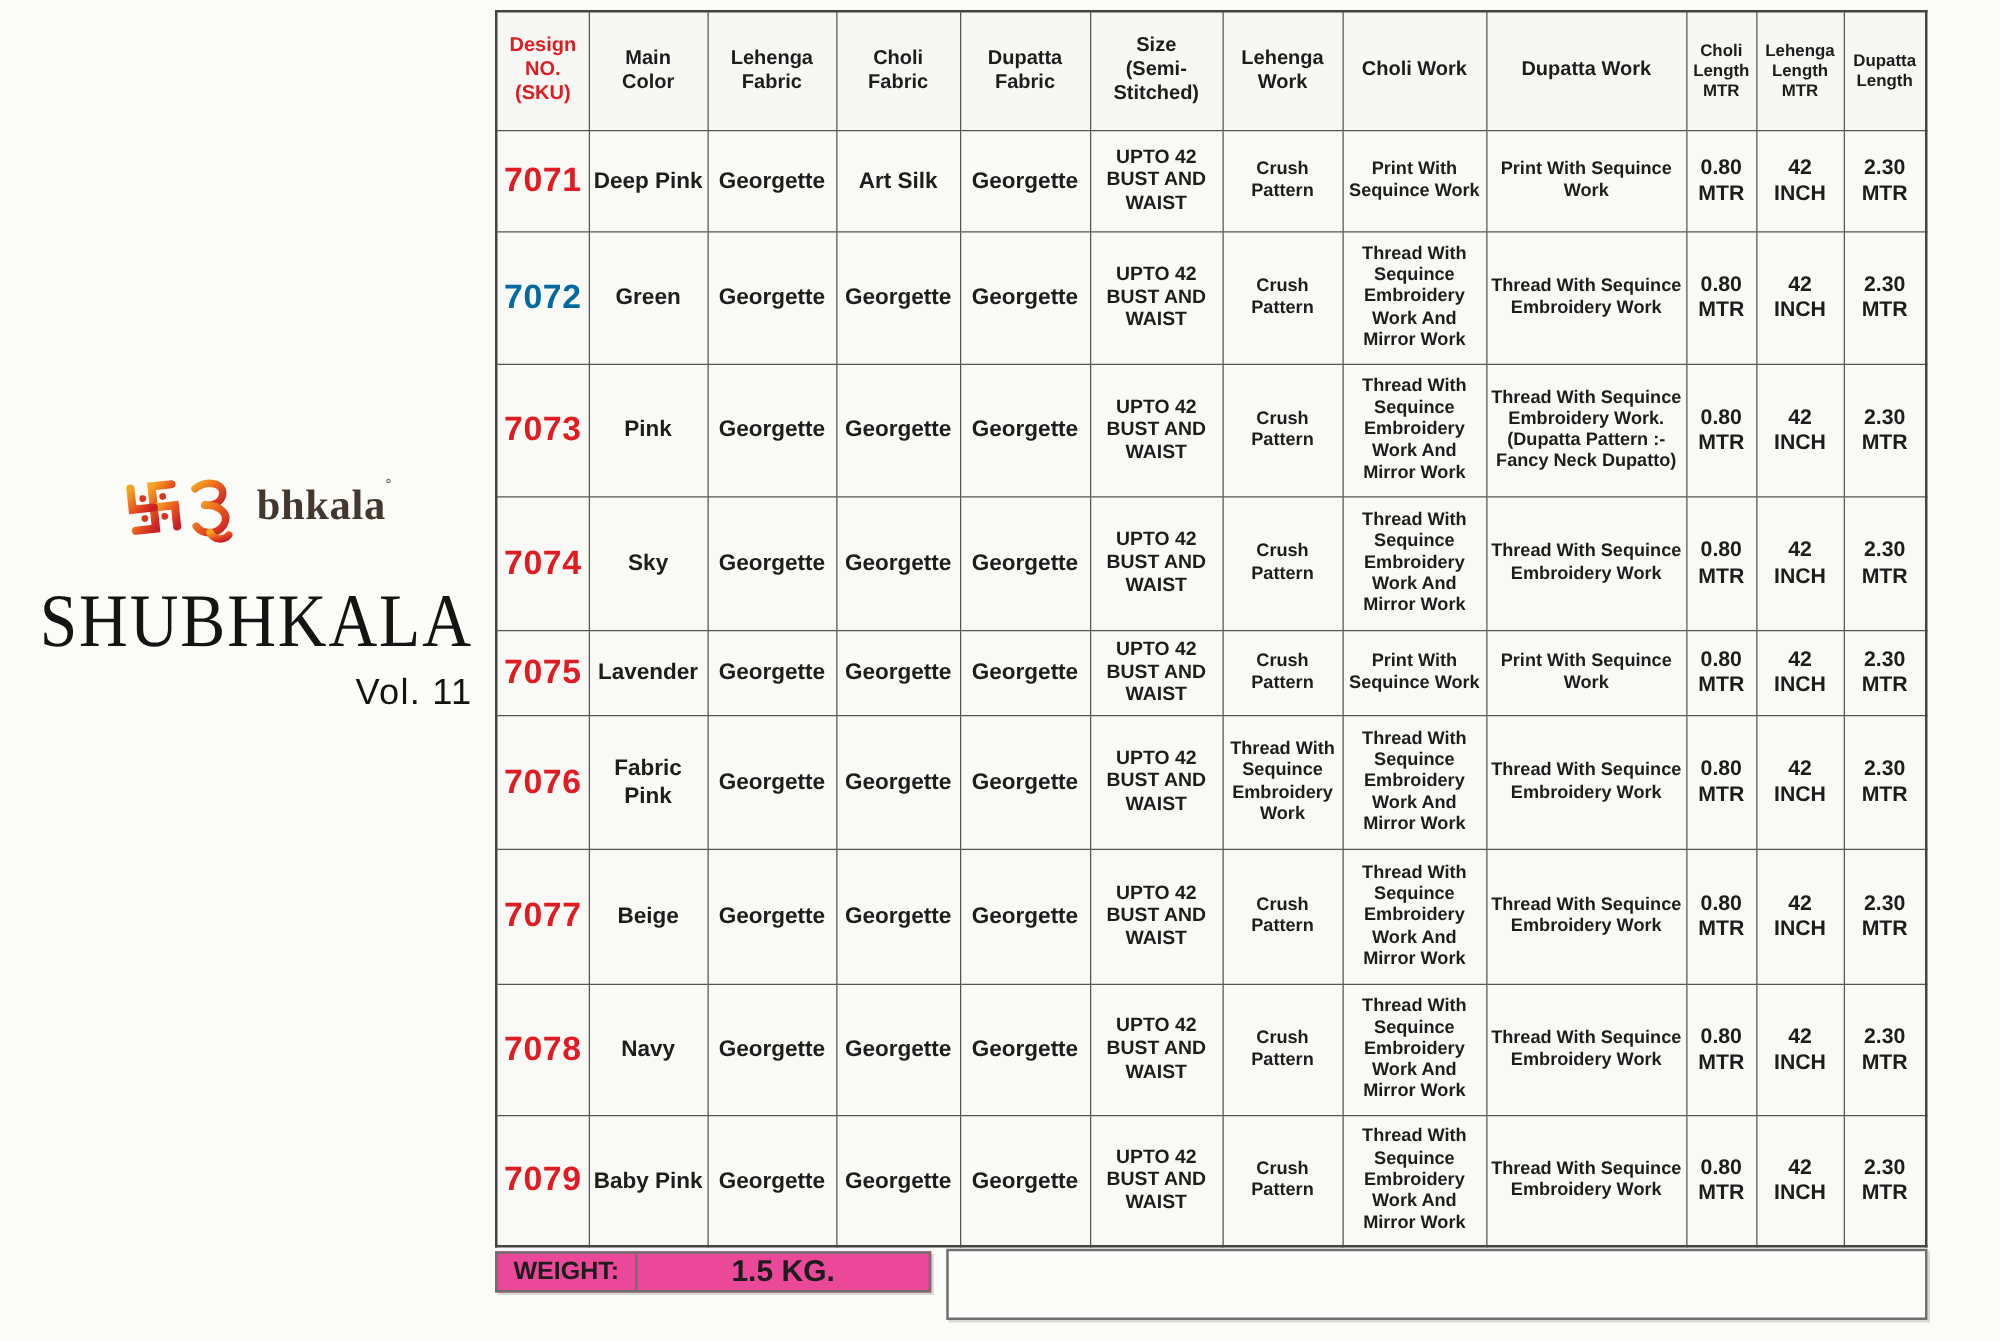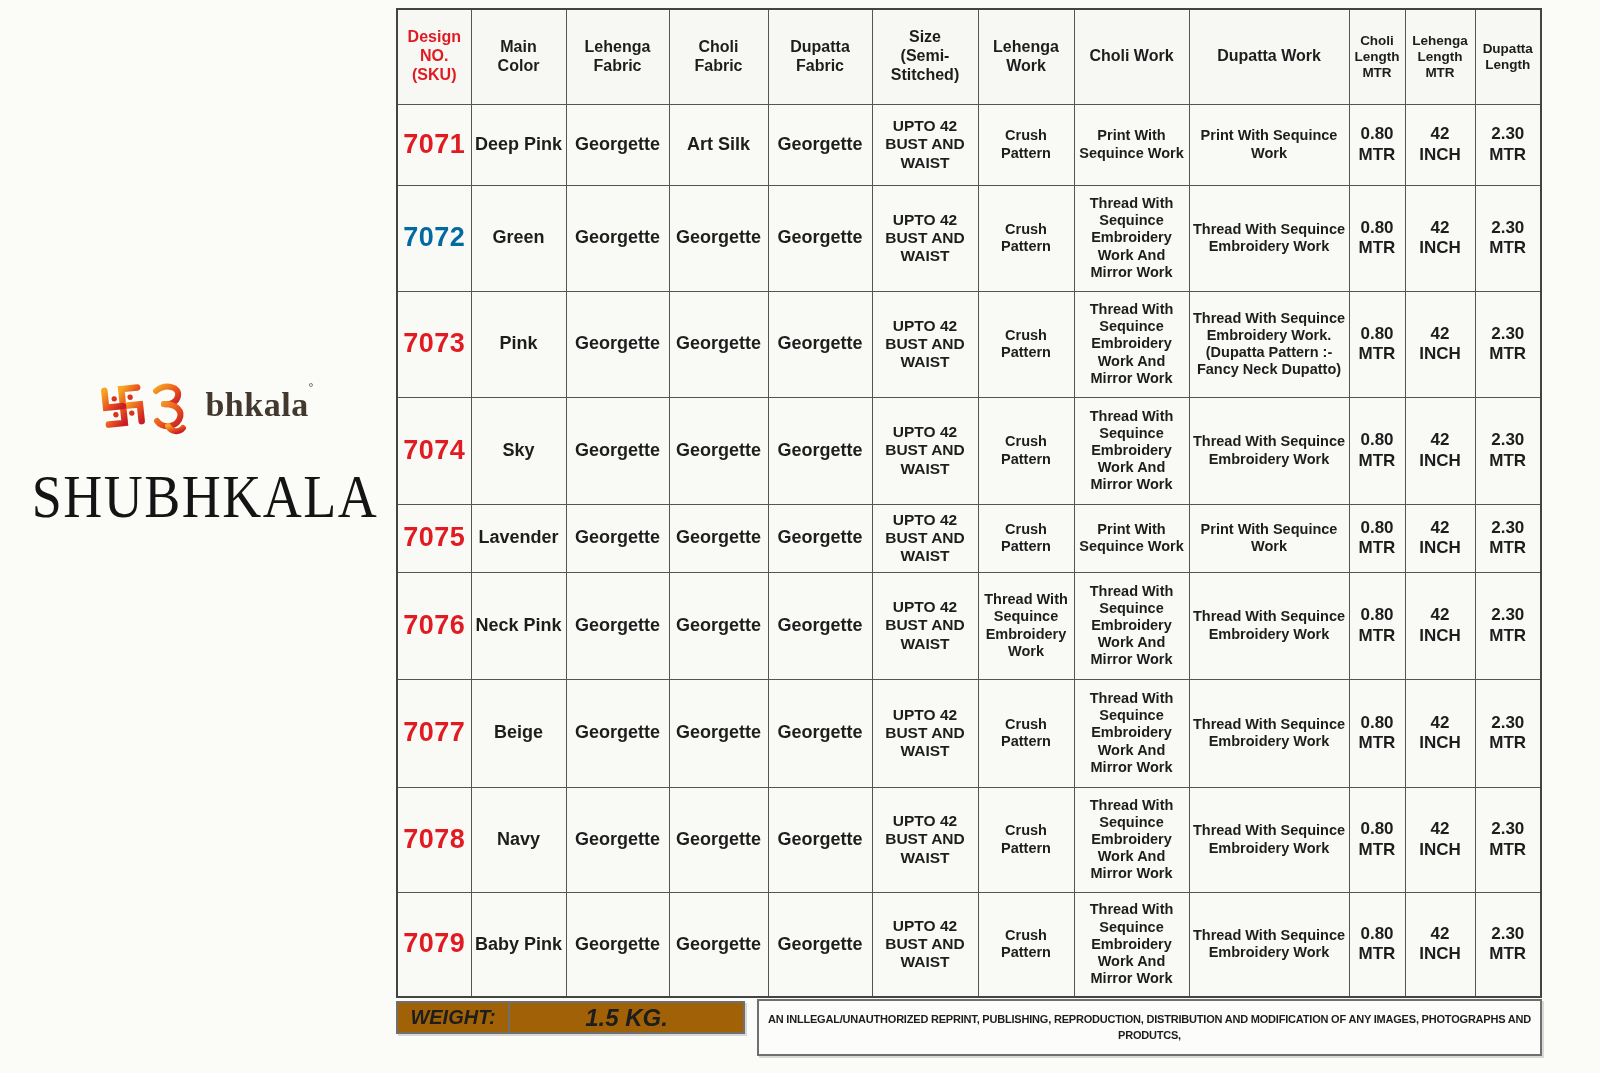--- a/index.html
+++ b/index.html
@@ -44,23 +44,22 @@
   .catalog th{font-size:16px;white-space:pre-line;background:#f7f7f4;}
   .catalog th.hsmall{font-size:13.5px;}
   .catalog td.c-sku{font-size:27px;letter-spacing:.5px;}
   .catalog td.c-fab{font-size:18px;}
   .catalog td.c-size{font-size:15.5px;}
   .catalog td.c-work{font-size:14.5px;}
   .catalog td.c-len{font-size:17px;}
   
   .weight-box{
     position:absolute;left:396px;top:1001px;width:345px;height:29px;
-    border:2px solid #6f6f6f;background:#a16207;display:flex;
+    border:2px solid #6f6f6f;background:#ec4899;display:flex;
     box-shadow:2px 2px 0 #d8d8d4;
-    font-style:italic;
   }
   .weight-label{
     width:110px;border-right:2px solid #6f6f6f;
     display:flex;align-items:center;justify-content:center;
     font-weight:bold;font-size:20px;
   }
   .weight-value{flex:1;display:flex;align-items:center;justify-content:center;font-weight:bold;font-size:24px;}
   .copyright-box{
     position:absolute;left:757px;top:999px;width:781px;height:53px;
     border:2px solid #6f6f6f;background:#fcfcfa;
@@ -98,20 +97,21 @@
         </g>
         <g stroke="url(#lg)" stroke-width="6" stroke-linecap="round" fill="none">
           <path d="M60 13 C70 5 84 9 82 18 C81 24 74 27 68 26"></path>
           <path d="M68 26 C80 26 88 33 83 42 C78 50 66 50 61 43"></path>
           <path d="M72 48 C75 54 83 55 87 50"></path>
         </g>
       </svg>
       <span class="logo-text"><span>bhkala</span><span class="logo-reg">°</span></span>
     </div>
     <div class="brand-name">SHUBHKALA</div>
+    <div class="brand-vol">Vol. 11</div>
   </aside>
 
   <table class="catalog">
     <colgroup>
         <col style="width: 74px;">
         <col style="width: 95px;">
         <col style="width: 103px;">
         <col style="width: 99px;">
         <col style="width: 104px;">
         <col style="width: 106px;">
@@ -218,21 +218,21 @@
           <td class="c-size">UPTO 42 BUST AND WAIST</td>
           <td class="c-work">Crush Pattern</td>
           <td class="c-work">Print With Sequince Work</td>
           <td class="c-work">Print With Sequince Work</td>
           <td class="c-len">0.80 MTR</td>
           <td class="c-len">42 INCH</td>
           <td class="c-len">2.30 MTR</td>
         </tr>
         <tr style="height: 107px;">
           <td class="c-sku" style="color: rgb(224, 27, 34); text-align: center;">7076</td>
-          <td class="c-fab">Neck Pink</td>
+          <td class="c-fab">Fabric Pink</td>
           <td class="c-fab">Georgette</td>
           <td class="c-fab">Georgette</td>
           <td class="c-fab">Georgette</td>
           <td class="c-size">UPTO 42 BUST AND WAIST</td>
           <td class="c-work">Thread With Sequince Embroidery Work</td>
           <td class="c-work">Thread With Sequince Embroidery Work And Mirror Work</td>
           <td class="c-work">Thread With Sequince Embroidery Work</td>
           <td class="c-len">0.80 MTR</td>
           <td class="c-len">42 INCH</td>
           <td class="c-len">2.30 MTR</td>
@@ -281,16 +281,15 @@
         </tr>
       </tbody>
   </table>
 
   <div class="weight-box">
     <span class="weight-label">WEIGHT:</span>
     <span class="weight-value">1.5 KG.</span>
   </div>
 
   <div class="copyright-box">
-    <span>AN INLLEGAL/UNAUTHORIZED REPRINT, PUBLISHING, REPRODUCTION, DISTRIBUTION AND MODIFICATION OF ANY IMAGES, PHOTOGRAPHS AND PRODUTCS,</span>
   </div>
 
 </div>
 
 </body></html>

